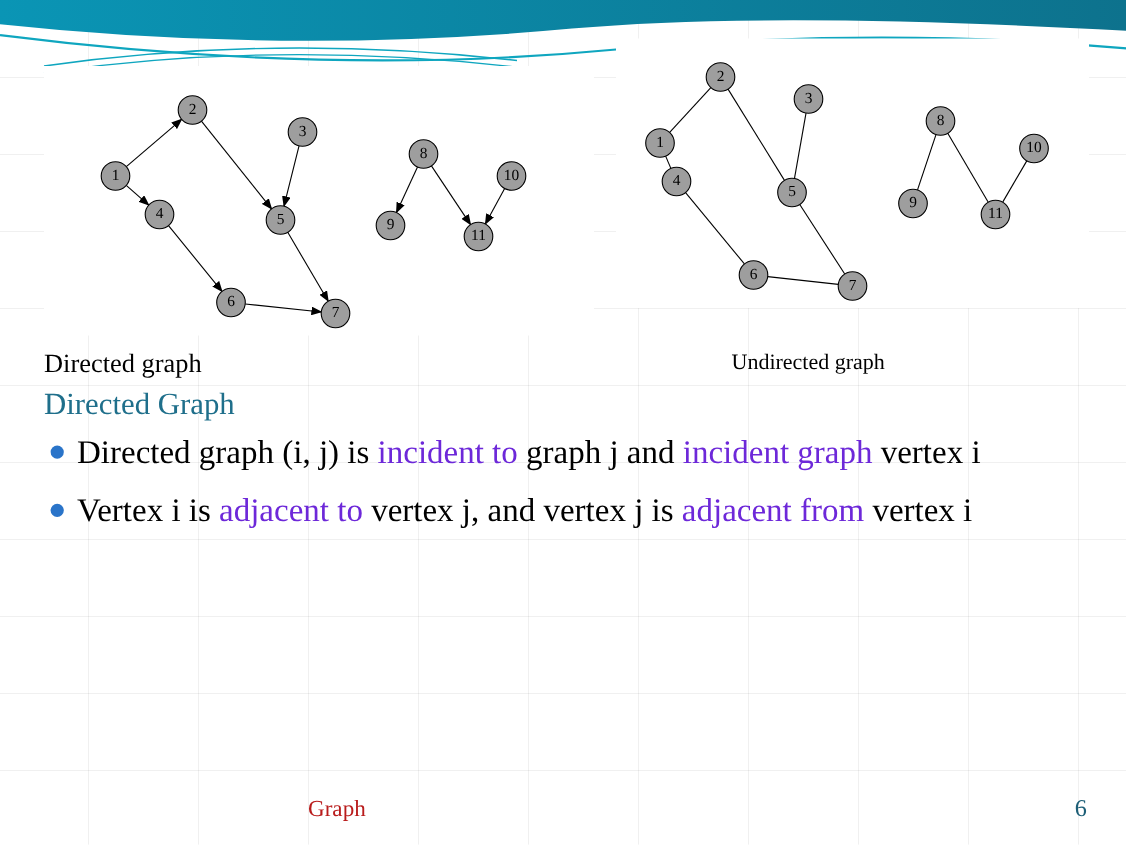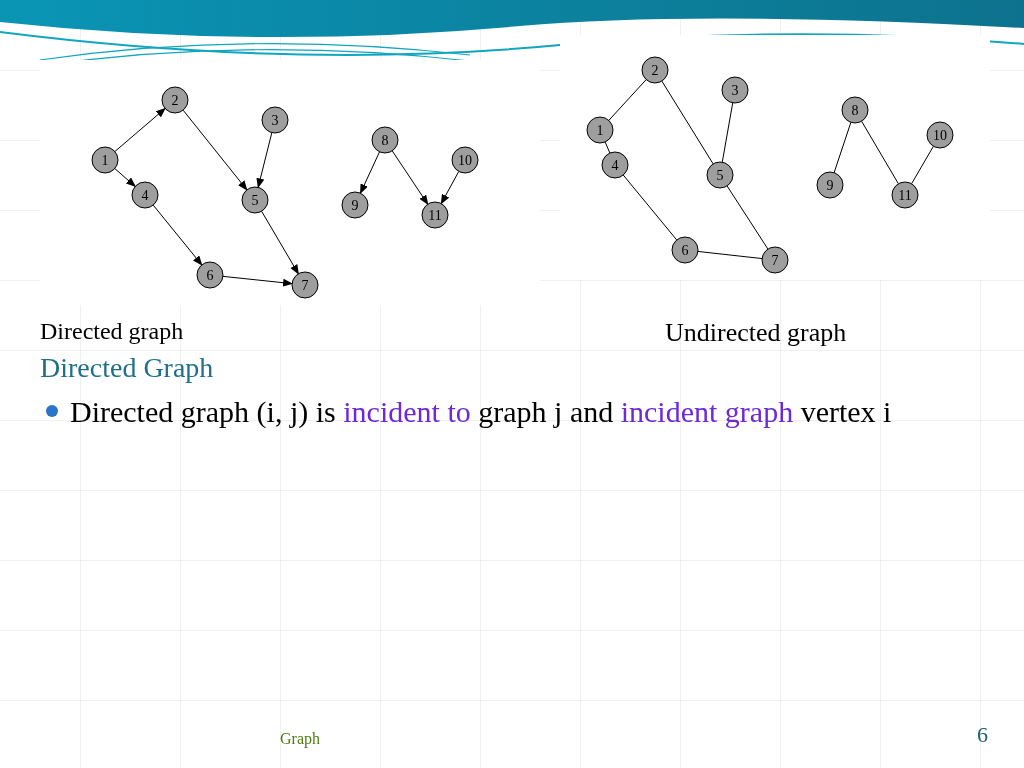--- a/index.html
+++ b/index.html
@@ -24,21 +24,21 @@
   }
   .panel {
     position: absolute;
     background: #fff;
   }
   .panel.left { left: 40px; top: 60px; width: 500px; height: 245px; }
   .panel.right { left: 560px; top: 35px; width: 430px; height: 245px; }
 
   .caption { position: absolute; color: #000; font-size: 24px; }
   .caption.left { left: 40px; top: 318px; }
-  .caption.right { left: 665px; top: 318px; font-size: 26px; }
+  .caption.right { left: 665px; top: 318px; font-size: 20px; }
 
   .heading { position: absolute; left: 40px; top: 352px; font-size: 28px; color: #1f6f8b; }
 
   ul.bullets {
     position: absolute;
     left: 40px; top: 392px; width: 880px;
     list-style: none;
   }
   ul.bullets li {
     position: relative;
@@ -51,21 +51,21 @@
   ul.bullets li::before {
     content: "";
     position: absolute; left: 6px; top: 13px;
     width: 12px; height: 12px; border-radius: 50%;
     background: #2a74c9;
   }
   .kw { color: #6d28d9; }
 
   .footer-label {
     position: absolute; bottom: 20px; left: 280px;
-    color: #4d7c0f; font-size: 16px;
+    color: #b91c1c; font-size: 21px;
   }
   .footer-page {
     position: absolute; bottom: 20px; right: 36px;
     color: #1d5f77; font-size: 22px;
   }
 
   
   .gsvg { width: 100%; height: 100%; }
   .node { fill: #9e9e9e; stroke: #000; stroke-width: 1; }
   .nlabel { font: 14px "Times New Roman", serif; fill: #000; text-anchor: middle; dominant-baseline: central; }
@@ -167,16 +167,17 @@
     </svg>
 </div>
 
 <div class="caption left">Directed graph</div>
 <div class="caption right">Undirected graph</div>
 
 <div class="heading">Directed Graph</div>
 
 <ul class="bullets" id="bullets">
     <li><span>Directed graph (i, j) is </span><span class="kw">incident to</span><span> graph j and </span><span class="kw">incident graph</span><span> vertex i</span></li>
+    <li><span>Vertex i is </span><span class="kw">adjacent to</span><span> vertex j, and vertex j is </span><span class="kw">adjacent from</span><span> vertex i</span></li>
   </ul>
 
 <div class="footer-label">Graph</div>
 <div class="footer-page">6</div>
 
 </body></html>

